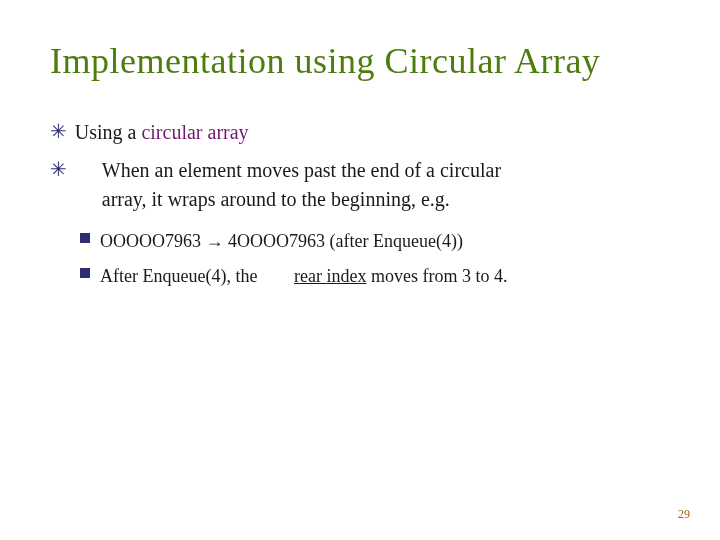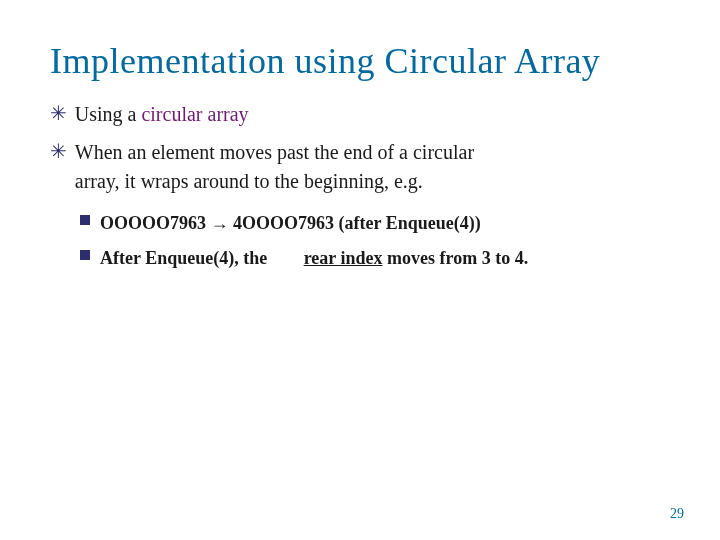--- a/index.html
+++ b/index.html
@@ -19,24 +19,24 @@
     .slide {
       width: 720px;
       height: 540px;
       background-color: #ffffff;
       padding: 40px 50px 30px 50px;
       position: relative;
     }
 
     .title {
       font-size: 36px;
-      color: #0369a1;
+      color: #4d7c0f;
       font-family: Georgia, 'Times New Roman', serif;
       font-weight: normal;
-      margin-bottom: 18px;
+      margin-bottom: 36px;
       letter-spacing: 0.5px;
     }
 
     .bullet-section {
       margin-bottom: 16px;
     }
 
     .bullet-item {
       display: flex;
       align-items: flex-start;
@@ -68,53 +68,53 @@
     }
 
     .sub-bullet-item {
       display: flex;
       align-items: flex-start;
       margin-bottom: 8px;
       font-size: 18px;
       color: #1a1a1a;
       font-family: Georgia, 'Times New Roman', serif;
       line-height: 1.5;
-      font-weight: bold;
     }
 
     .sub-bullet-square {
       width: 10px;
       height: 10px;
       background-color: #2e2e6e;
       flex-shrink: 0;
       margin-right: 10px;
       margin-top: 5px;
     }
 
     .underline {
       text-decoration: underline;
       margin-left: 32px;
     }
 
     .page-number {
       position: absolute;
       bottom: 18px;
-      right: 36px;
-      font-size: 14px;
-      color: #0369a1;
+      right: 30px;
+      font-size: 12px;
+      color: #a16207;
       font-family: Georgia, 'Times New Roman', serif;
     }
 
     .multi-line-bullet {
       display: flex;
       align-items: flex-start;
     }
 
     .multi-line-text {
       line-height: 1.45;
+      margin-left: 27px;
     }
   </style>
 </head>
 <body>
 
 <div class="slide">
 
   <h1 class="title">Implementation using Circular Array</h1>
 
   <div class="bullet-section">

